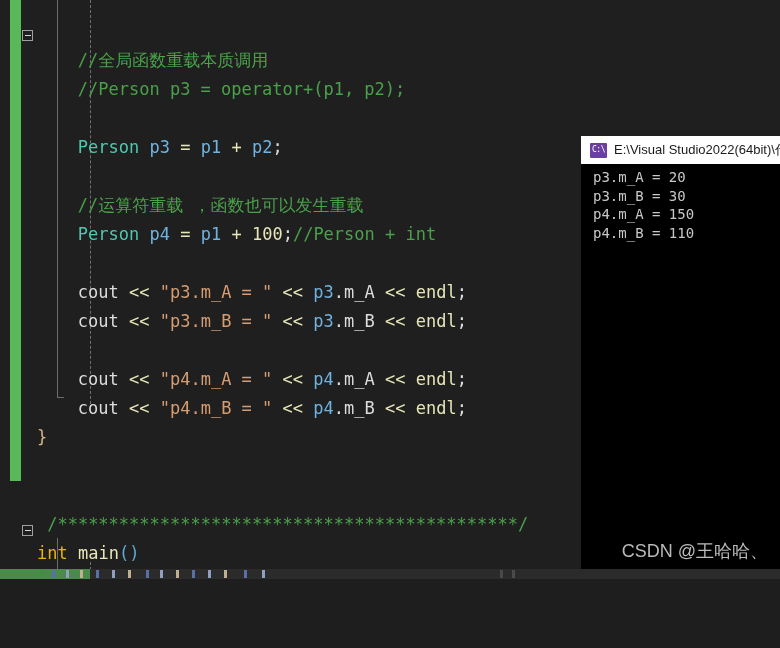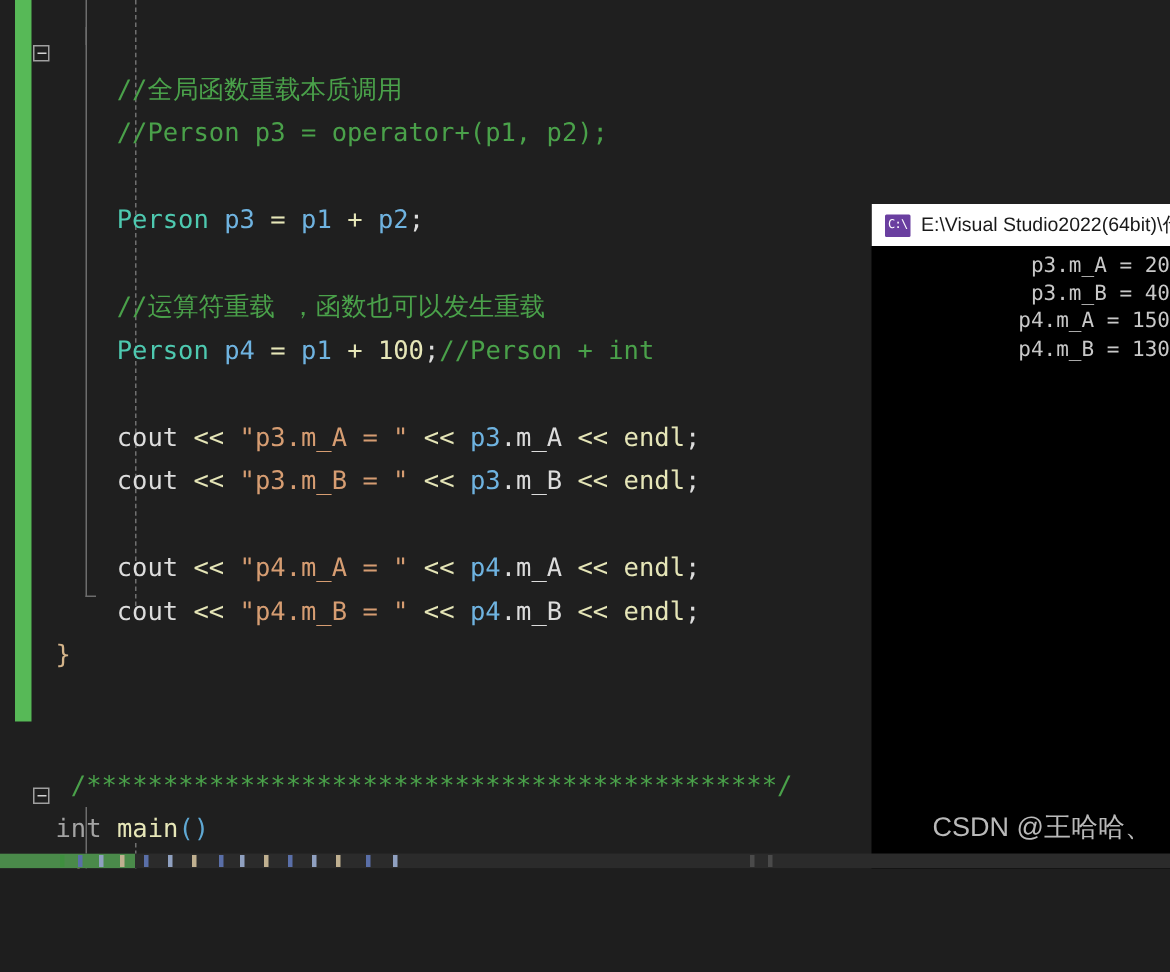--- a/index.html
+++ b/index.html
@@ -99,21 +99,21 @@
     line-height: 29px;
   }
 
   .t-comment  { color: #4aa14a; }
   .t-type     { color: #4ec9b0; text-align: center; }
   .t-var      { color: #6fb3e0; text-align: center; }
   .t-plain    { color: #dcdcdc; }
   .t-op       { color: #e6e6b8; }
   .t-string   { color: #d69d72; }
   .t-num      { color: #e6e6b8; }
-  .t-keyword  { color: #a3a3a3; }
+  .t-keyword  { color: #eab308; }
   .t-func     { color: #e6e6b8; }
   .t-brace    { color: #d4b48a; }
   .t-paren    { color: #5fa8d3; }
 
   
   .console-win {
     position: absolute;
     left: 581px; top: 136px;
     width: 199px; height: 512px;
     background: #000000;
@@ -151,21 +151,20 @@
     white-space: nowrap;
     overflow: hidden;
   }
   .console-body {
     padding: 4px 0 0 12px;
     color: #c8c8c8;
     font-size: 14px;
     line-height: 18.5px;
     font-family: "DejaVu Sans Mono", "Liberation Mono", monospace;
     white-space: pre;
-    text-align: right;
   }
   .console-line { white-space: pre; }
   .console-cursor {
     display: inline-block;
     width: 9px; height: 5px;
     background: #c8c8c8;
     vertical-align: baseline;
     margin-left: 4px;
   }
 
@@ -235,21 +234,21 @@
     <div class="code"><div class="line" style="top: 17px; left: 37px;">&nbsp;</div><div class="line" style="top: 46px; left: 77.8px;"><span class="t-comment">//全局函数重载本质调用</span></div><div class="line" style="top: 75px; left: 77.8px;"><span class="t-comment">//Person p3 = operator+(p1, p2);</span></div><div class="line" style="top: 104px; left: 37px;">&nbsp;</div><div class="line" style="top: 133px; left: 77.8px;"><span class="t-type">Person</span><span class="t-plain"> </span><span class="t-var">p3</span><span class="t-plain"> </span><span class="t-op">=</span><span class="t-plain"> </span><span class="t-var">p1</span><span class="t-plain"> </span><span class="t-op">+</span><span class="t-plain"> </span><span class="t-var">p2</span><span class="t-plain">;</span></div><div class="line" style="top: 162px; left: 37px;">&nbsp;</div><div class="line" style="top: 191px; left: 77.8px;"><span class="t-comment">//运算符重载 ，函数也可以发生重载</span></div><div class="line" style="top: 220px; left: 77.8px;"><span class="t-type">Person</span><span class="t-plain"> </span><span class="t-var">p4</span><span class="t-plain"> </span><span class="t-op">=</span><span class="t-plain"> </span><span class="t-var">p1</span><span class="t-plain"> </span><span class="t-op">+</span><span class="t-plain"> </span><span class="t-num">100</span><span class="t-plain">;</span><span class="t-comment">//Person + int</span></div><div class="line" style="top: 249px; left: 37px;">&nbsp;</div><div class="line" style="top: 278px; left: 77.8px;"><span class="t-plain">cout</span><span class="t-plain"> </span><span class="t-op">&lt;&lt;</span><span class="t-plain"> </span><span class="t-string">"p3.m_A = "</span><span class="t-plain"> </span><span class="t-op">&lt;&lt;</span><span class="t-plain"> </span><span class="t-var">p3</span><span class="t-plain">.m_A</span><span class="t-plain"> </span><span class="t-op">&lt;&lt;</span><span class="t-plain"> </span><span class="t-op">endl</span><span class="t-plain">;</span></div><div class="line" style="top: 307px; left: 77.8px;"><span class="t-plain">cout</span><span class="t-plain"> </span><span class="t-op">&lt;&lt;</span><span class="t-plain"> </span><span class="t-string">"p3.m_B = "</span><span class="t-plain"> </span><span class="t-op">&lt;&lt;</span><span class="t-plain"> </span><span class="t-var">p3</span><span class="t-plain">.m_B</span><span class="t-plain"> </span><span class="t-op">&lt;&lt;</span><span class="t-plain"> </span><span class="t-op">endl</span><span class="t-plain">;</span></div><div class="line" style="top: 336px; left: 37px;">&nbsp;</div><div class="line" style="top: 365px; left: 77.8px;"><span class="t-plain">cout</span><span class="t-plain"> </span><span class="t-op">&lt;&lt;</span><span class="t-plain"> </span><span class="t-string">"p4.m_A = "</span><span class="t-plain"> </span><span class="t-op">&lt;&lt;</span><span class="t-plain"> </span><span class="t-var">p4</span><span class="t-plain">.m_A</span><span class="t-plain"> </span><span class="t-op">&lt;&lt;</span><span class="t-plain"> </span><span class="t-op">endl</span><span class="t-plain">;</span></div><div class="line" style="top: 394px; left: 77.8px;"><span class="t-plain">cout</span><span class="t-plain"> </span><span class="t-op">&lt;&lt;</span><span class="t-plain"> </span><span class="t-string">"p4.m_B = "</span><span class="t-plain"> </span><span class="t-op">&lt;&lt;</span><span class="t-plain"> </span><span class="t-var">p4</span><span class="t-plain">.m_B</span><span class="t-plain"> </span><span class="t-op">&lt;&lt;</span><span class="t-plain"> </span><span class="t-op">endl</span><span class="t-plain">;</span></div><div class="line" style="top: 423px; left: 37px;"><span class="t-brace">}</span></div><div class="line" style="top: 452px; left: 37px;">&nbsp;</div><div class="line" style="top: 481px; left: 37px;">&nbsp;</div><div class="line" style="top: 510px; left: 47.2px;"><span class="t-comment">/*********************************************/</span></div><div class="line" style="top: 539px; left: 37px;"><span class="t-keyword">int</span><span class="t-plain"> </span><span class="t-func">main</span><span class="t-paren">()</span></div><div class="line" style="top: 568px; left: 47.2px;"><span class="t-brace">{</span></div><div class="line" style="top: 597px; left: 77.8px;"><span class="t-comment">/*************************************************</span></div><div class="line" style="top: 626px; left: 77.8px;"><span class="t-func">test01</span><span class="t-paren">()</span><span class="t-plain">;</span></div></div>
   </div>
 
   <div class="console-win">
     <div class="console-title">
       <div class="console-icon">
         <span>C:\</span>
       </div>
       <div class="console-title-text">E:\Visual Studio2022(64bit)\代</div>
     </div>
-    <div class="console-body"><div class="console-line">p3.m_A = 20</div><div class="console-line">p3.m_B = 40</div><div class="console-line">p4.m_A = 150</div><div class="console-line">p4.m_B = 130</div></div>
+    <div class="console-body"><div class="console-line">p3.m_A = 20</div><div class="console-line">p3.m_B = 30</div><div class="console-line">p4.m_A = 150</div><div class="console-line">p4.m_B = 110</div></div>
   </div>
 
   <div class="watermark">CSDN @王哈哈、</div>
 
   <div class="hscroll">
     <div class="hscroll-thumb"></div>
     <div class="hscroll-marks">
       <div class="hscroll-mark" style="left:40px;  background:#3f8f3f;"></div>
       <div class="hscroll-mark" style="left:52px;  background:#5a6fa8;"></div>
       <div class="hscroll-mark" style="left:66px;  background:#8fa0c0;"></div>

